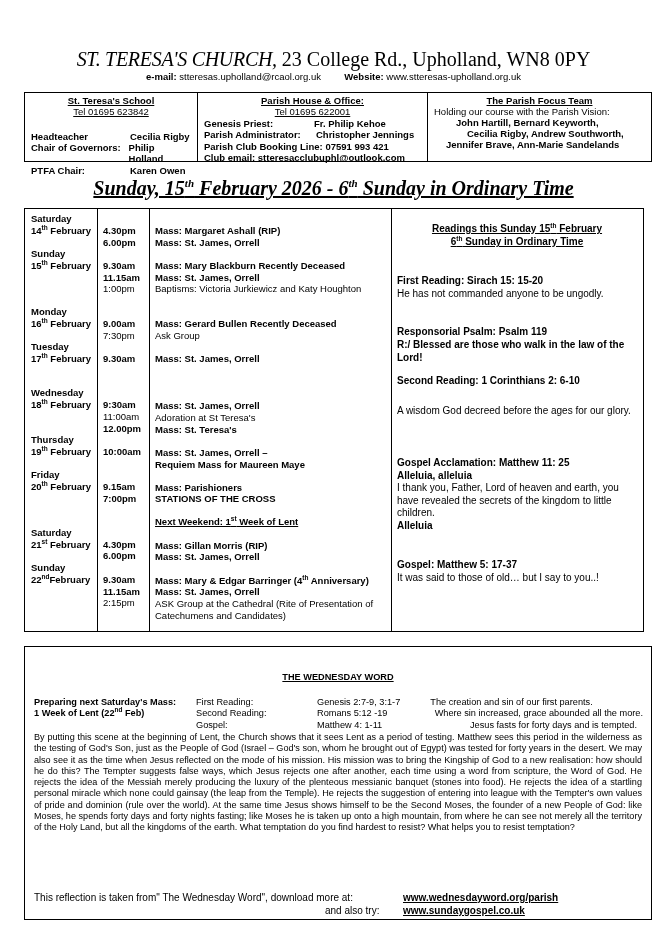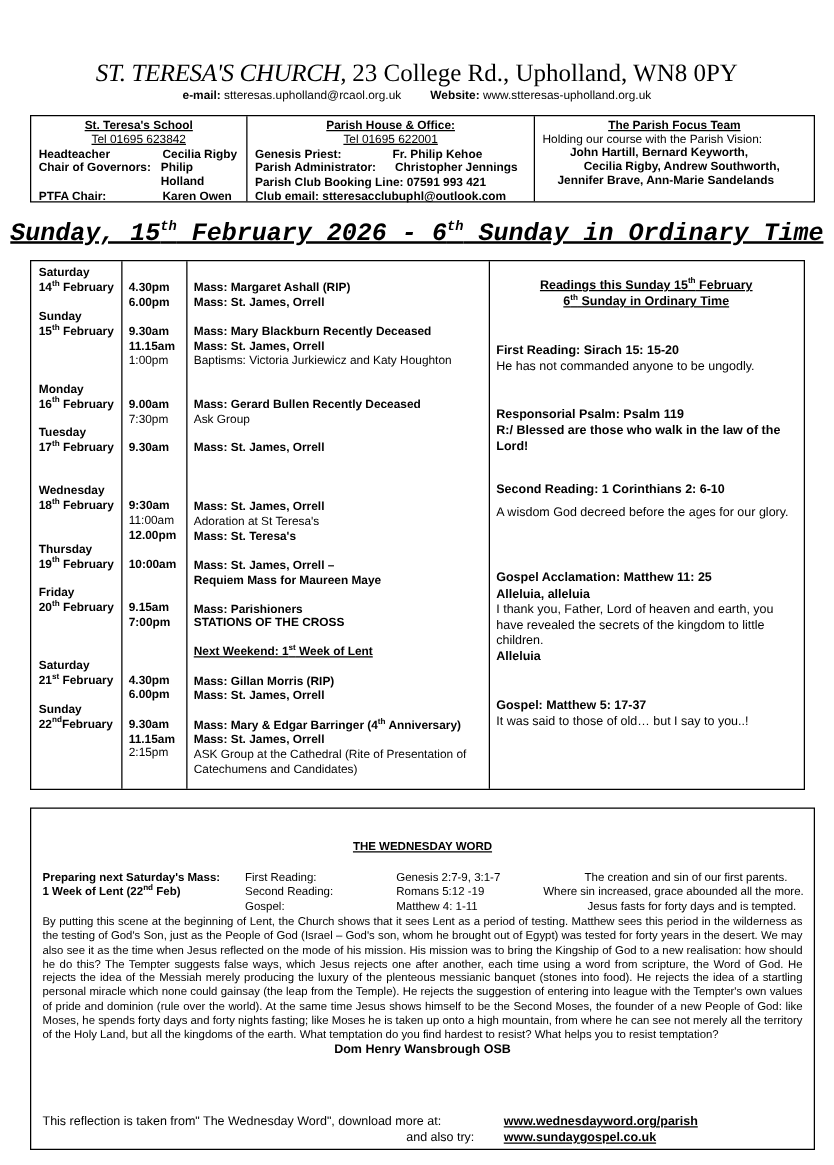--- a/index.html
+++ b/index.html
@@ -15,21 +15,21 @@
   .infobox .col { box-sizing:border-box; padding:2px 6px; }
   .infobox .c1 { width:173px; border-right:1.3px solid #000; }
   .infobox .c2 { width:230px; border-right:1.3px solid #000; }
   .infobox .c3 { flex:1; }
   .u { text-decoration:underline; }
   .ctr { text-align:center; }
   .bold { font-weight:bold; }
   .row2 { display:flex; }
   .row2 .k { font-weight:bold; }
 
-  .sunday { left:0; width:667px; top:176px; text-align:center; font-family:Liberation Mono, monospace; font-style:italic; font-weight:bold; font-size:20px; text-decoration:underline; line-height:24px; }
+  .sunday { left:0; width:667px; top:176px; text-align:center; font-family:Liberation Serif, serif; font-style:italic; font-weight:bold; font-size:20px; text-decoration:underline; line-height:24px; }
   .sunday sup { font-size:11px; }
 
   .sched { left:24px; top:208px; width:620px; height:424px; border:1.3px solid #000; box-sizing:border-box; font-size:9.5px; line-height:11.5px; }
   .vline { position:absolute; top:0; bottom:0; width:0; border-left:1.3px solid #000; }
   .item { position:absolute; white-space:nowrap; }
   .b { font-weight:bold; }
   sup { font-size:6.5px; line-height:0; }
 
   .readings { position:absolute; left:372px; top:0; width:246px; font-size:10px; line-height:12.5px; }
   .rd { position:absolute; left:0; width:240px; }
@@ -50,21 +50,21 @@
   <span>stteresas.upholland@rcaol.org.uk</span>
   <span class="sp"></span>
   <b>Website:</b>
   <span>www.stteresas-upholland.org.uk</span>
 </div>
 
 <div class="abs infobox">
   <div class="col c1">
     <div class="ctr bold u">St. Teresa's School</div>
     <div class="ctr u">Tel 01695 623842</div>
-    <div style="margin-top:1px">
+    <div style="margin-top:14px">
       <div class="row2">
           <span class="k" style="width:99px">Headteacher</span>
           <span class="b">Cecilia Rigby</span>
         </div>
       <div class="row2">
           <span class="k" style="width:99px">Chair of Governors:</span>
           <span class="b">Philip Holland</span>
         </div>
       <div class="row2" style="margin-top:1px">
           <span class="k" style="width:99px">PTFA Chair:</span>
@@ -186,21 +186,21 @@
   <div class="item" style="left:130px;top:389px">ASK Group at the Cathedral (Rite of Presentation of</div>
   <div class="item" style="left:130px;top:401px">Catechumens and Candidates)</div>
 
   <div class="readings">
     <div class="rd b u ctr" style="top:14px"><span>Readings this Sunday 15</span><sup>th</sup><span> February</span></div>
     <div class="rd b u ctr" style="top:27px"><span>6</span><sup>th</sup><span> Sunday in Ordinary Time</span></div>
     <div class="rd b" style="top:66px">First Reading: Sirach 15: 15-20</div>
     <div class="rd" style="top:79px">He has not commanded anyone to be ungodly.</div>
     <div class="rd b" style="top:117px">Responsorial Psalm: Psalm 119</div>
     <div class="rd b" style="top:130px">R:/ Blessed are those who walk in the law of the Lord!</div>
-    <div class="rd b" style="top:177px">Second Reading: 1 Corinthians 2: 6-10</div>
+    <div class="rd b" style="top:166px">Second Reading: 1 Corinthians 2: 6-10</div>
     <div class="rd" style="top:196px">A wisdom God decreed before the ages for our glory.</div>
     <div class="rd b" style="top:248px">Gospel Acclamation: Matthew 11: 25</div>
     <div class="rd b" style="top:261px">Alleluia, alleluia</div>
     <div class="rd" style="top:273px">I thank you, Father, Lord of heaven and earth, you have revealed the secrets of the kingdom to little children.</div>
     <div class="rd b" style="top:311px">Alleluia</div>
     <div class="rd b" style="top:350px">Gospel:  Matthew 5: 17-37</div>
     <div class="rd" style="top:363px">It was said to those of old… but I say to you..!</div>
   </div>
 </div>
 
@@ -210,26 +210,25 @@
   <div class="p b" style="left:9px;top:49px"><span>1 Week of Lent (22</span><sup>nd</sup><span> Feb)</span></div>
 
   <div class="p" style="left:171px;top:38px">First Reading:</div>
   <div class="p" style="left:171px;top:49px">Second Reading:</div>
   <div class="p" style="left:171px;top:61px">Gospel:</div>
 
   <div class="p" style="left:292px;top:38px">Genesis 2:7-9, 3:1-7</div>
   <div class="p" style="left:292px;top:49px">Romans 5:12 -19</div>
   <div class="p" style="left:292px;top:61px">Matthew 4: 1-11</div>
 
-  <div class="p" style="right:8px;top:38px;width:250px;text-align:right;padding-right:13px;box-sizing:border-box">The creation and sin of our first parents.</div>
+  <div class="p" style="right:8px;top:38px;width:250px;text-align:center;padding-right:13px;box-sizing:border-box">The creation and sin of our first parents.</div>
   <div class="p" style="right:8px;top:49px;white-space:nowrap">Where sin increased, grace abounded all the more.</div>
   <div class="p" style="right:8px;top:61px;width:250px;text-align:right;padding-right:6px;box-sizing:border-box">Jesus fasts for forty days and is tempted.</div>
 
   <div class="reflection">
     <div>By putting this scene at the beginning of Lent, the Church shows that it sees Lent as a period of testing. Matthew sees this period in the wilderness as the testing of God's Son, just as the People of God (Israel – God's son, whom he brought out of Egypt) was tested for forty years in the desert. We may also see it as the time when Jesus reflected on the mode of his mission. His mission was to bring the Kingship of God to a new realisation: how should he do this? The Tempter suggests false ways, which Jesus rejects one after another, each time using a word from scripture, the Word of God. He rejects the idea of the Messiah merely producing the luxury of the plenteous messianic banquet (stones into food). He rejects the idea of a startling personal miracle which none could gainsay (the leap from the Temple). He rejects the suggestion of entering into league with the Tempter's own values of pride and dominion (rule over the world). At the same time Jesus shows himself to be the Second Moses, the founder of a new People of God: like Moses, he spends forty days and forty nights fasting; like Moses he is taken up onto a high mountain, from where he can see not merely all the territory of the Holy Land, but all the kingdoms of the earth. What temptation do you find hardest to resist? What helps you to resist temptation?</div>
-    <div class="b ctr" style="font-size:10px;line-height:12px">Dom Henry Wansbrough OSB</div>
   </div>
 
   <div class="p" style="left:9px;top:233px;font-size:10px">This reflection is taken from" The Wednesday Word", download more at:</div>
   <div class="p linkish" style="left:378px;top:233px;font-size:10px">www.wednesdayword.org/parish</div>
   <div class="p" style="left:300px;width:73px;text-align:left;top:246px;font-size:10px">and also try:</div>
   <div class="p linkish" style="left:378px;top:246px;font-size:10px">www.sundaygospel.co.uk</div>
 </div>
 
 </body></html>

